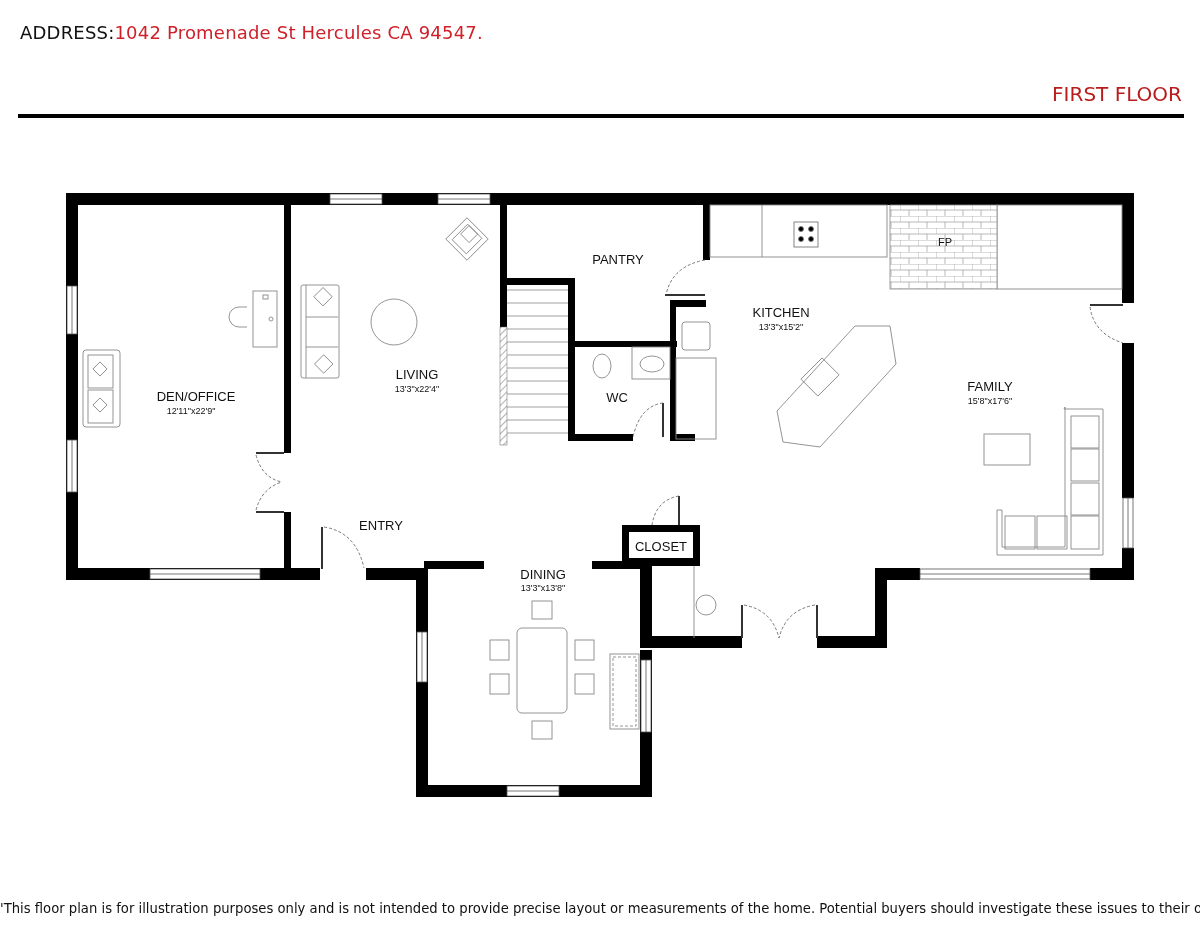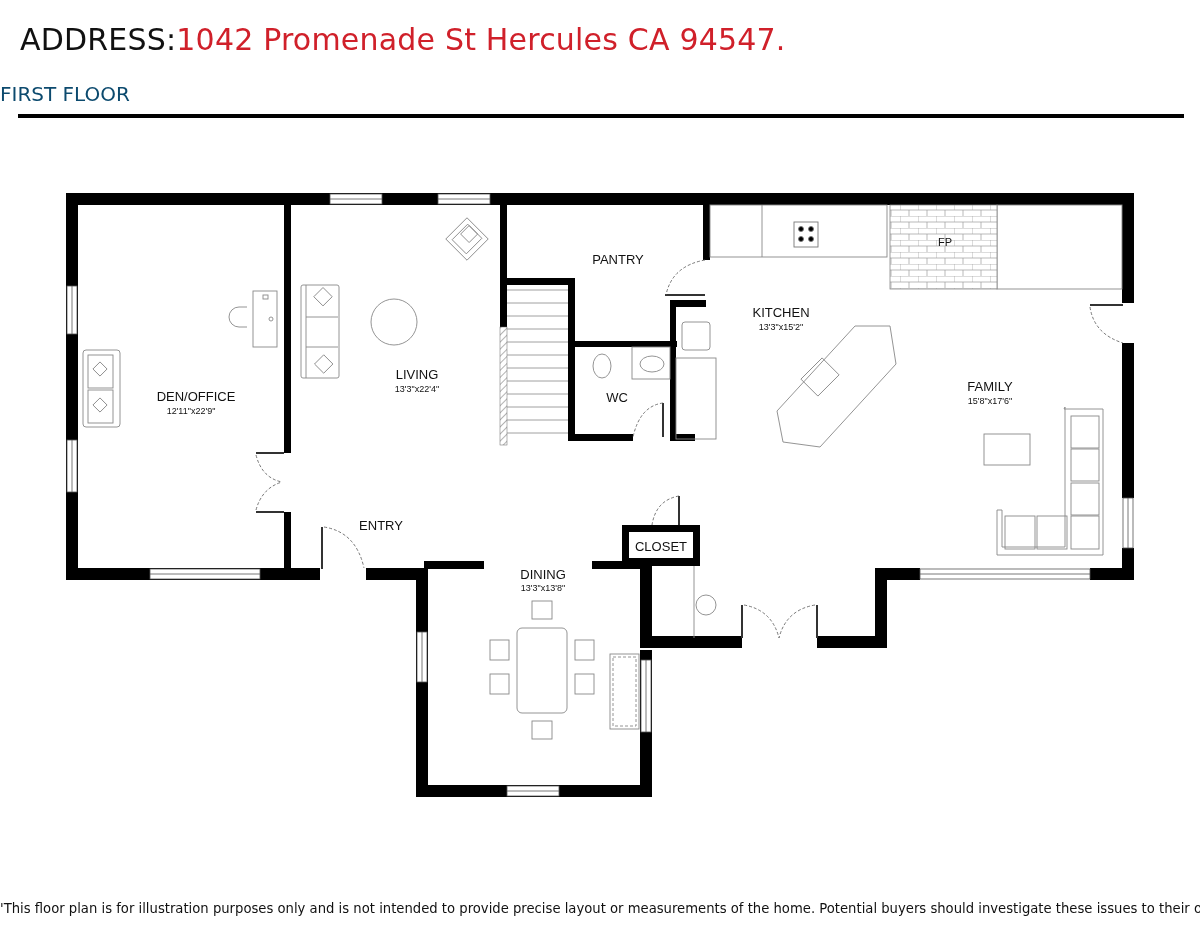--- a/index.html
+++ b/index.html
@@ -1,20 +1,20 @@
 <!DOCTYPE html>
 <html><head>
 <meta charset="utf-8">
 <style>
   html, body { margin: 0; padding: 0; background: #ffffff; }
   body { width: 1200px; height: 927px; position: relative; overflow: hidden; font-family: "DejaVu Sans", sans-serif; color: #111; }
-  .address { position: absolute; left: 20px; top: 22px; font-size: 30px; letter-spacing: 0.2px; white-space: nowrap; }
+  .address { position: absolute; left: 20px; top: 22px; font-size: 18px; letter-spacing: 0.2px; white-space: nowrap; }
   .address .addr-label { color: #111; }
   .address .addr-value { color: #d0202a; }
-  .floor-title { position: absolute; left: 0; width: 1182px; top: 82px; text-align: left; font-size: 20px; color: #0c4a6e; }
+  .floor-title { position: absolute; left: 0; width: 1182px; top: 82px; text-align: right; font-size: 20px; color: #b91c1c; }
   .title-rule { position: absolute; left: 18px; top: 114px; width: 1166px; height: 4px; background: #000; }
   .plan { position: absolute; left: 0; top: 0; }
   .room-label { font-family: "Liberation Sans", sans-serif; font-size: 13px; fill: #111; }
   .room-dim { font-family: "Liberation Sans", sans-serif; font-size: 9px; fill: #111; }
   .disclaimer { position: absolute; left: 0; width: 1200px; top: 901px; text-align: center; font-size: 13.2px; color: #111; white-space: nowrap; }
 </style>
 </head>
 <body>
 
 <div class="address">

